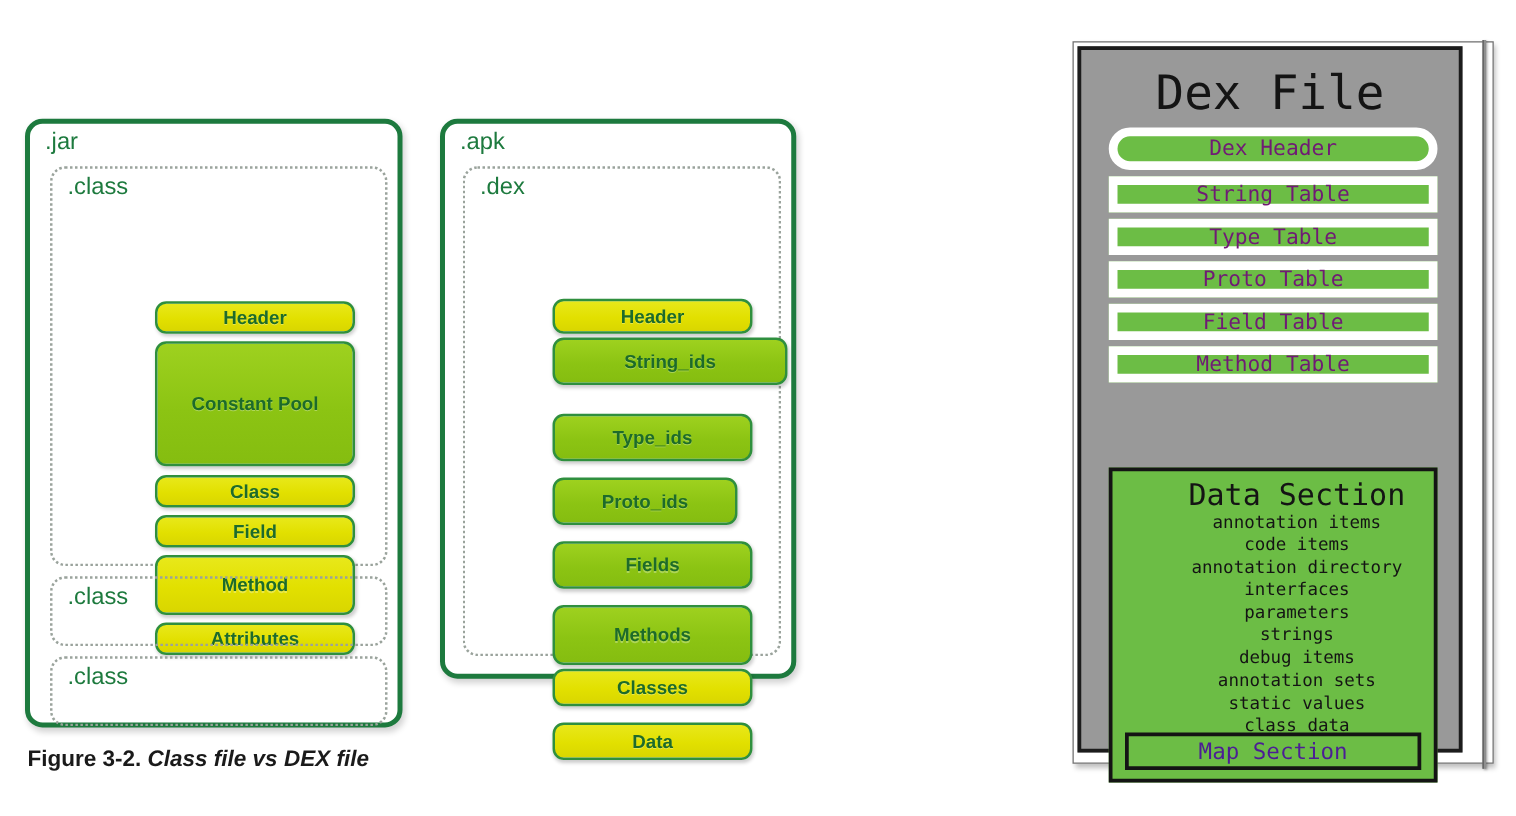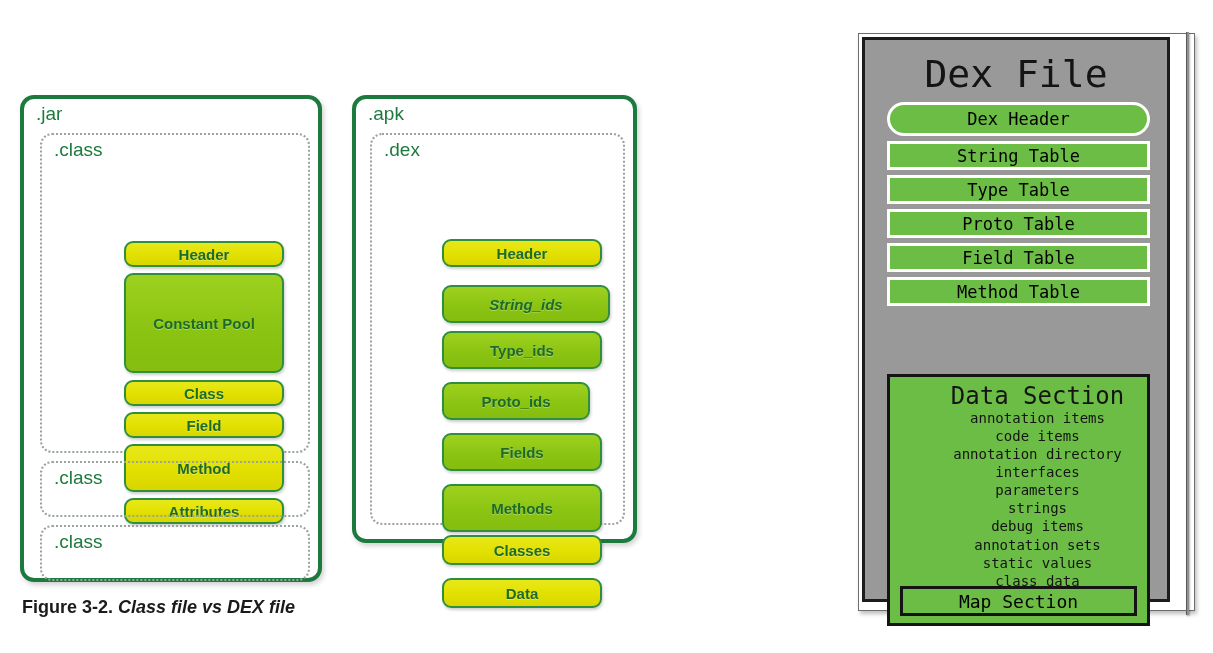--- a/index.html
+++ b/index.html
@@ -131,27 +131,27 @@
     font-size: 38px;
     color: #141414;
   }
 
   .dex-row {
     position: absolute;
     left: 22px;
     width: 263px;
     box-sizing: border-box;
     background: #6cbd45;
-    border: 3px solid #ffffff;
+    border: 7px solid #ffffff;
     display: flex;
     align-items: center;
     justify-content: center;
     font-family: "DejaVu Sans Mono", monospace;
     font-size: 17px;
-    color: #000000;
+    color: #701a75;
   }
   .dex-row.rounded {
     border-radius: 17px;
   }
 
   .data-section {
     position: absolute;
     left: 22px;
     top: 334px;
     width: 263px;
@@ -183,21 +183,21 @@
     bottom: 7px;
     height: 30px;
     box-sizing: border-box;
     background: #6cbd45;
     border: 3px solid #141414;
     display: flex;
     align-items: center;
     justify-content: center;
     font-family: "DejaVu Sans Mono", monospace;
     font-size: 18px;
-    color: #000000;
+    color: #4c1d95;
   }
 </style>
 </head>
 <body>
 
 <div class="file-container" style="left:20px; top:95px; width:302px; height:487px;">
   <div class="container-label">.jar</div>
 
   <div class="dotted-box" style="left:16px; top:34px; width:270px; height:320px;">
     <div class="dotted-label">.class</div>
@@ -238,21 +238,21 @@
 <div class="file-container" style="left:352px; top:95px; width:285px; height:448px;">
   <div class="container-label">.apk</div>
 
   <div class="dotted-box" style="left:14px; top:34px; width:255px; height:392px;">
     <div class="dotted-label">.dex</div>
   </div>
 
   <div class="pill yellow" style="left:86px; top:140px; width:160px; height:28px;">
     <span>Header</span>
   </div>
-  <div class="pill green" style="left:86px; top:186px; width:168px; height:38px;font-style:italic;">
+  <div class="pill green" style="left:86px; top:171px; width:188px; height:38px;">
     <span>String_ids</span>
   </div>
   <div class="pill green" style="left:86px; top:232px; width:160px; height:38px;">
     <span>Type_ids</span>
   </div>
   <div class="pill green" style="left:86px; top:283px; width:148px; height:38px;">
     <span>Proto_ids</span>
   </div>
   <div class="pill green" style="left:86px; top:334px; width:160px; height:38px;">
     <span>Fields</span>

